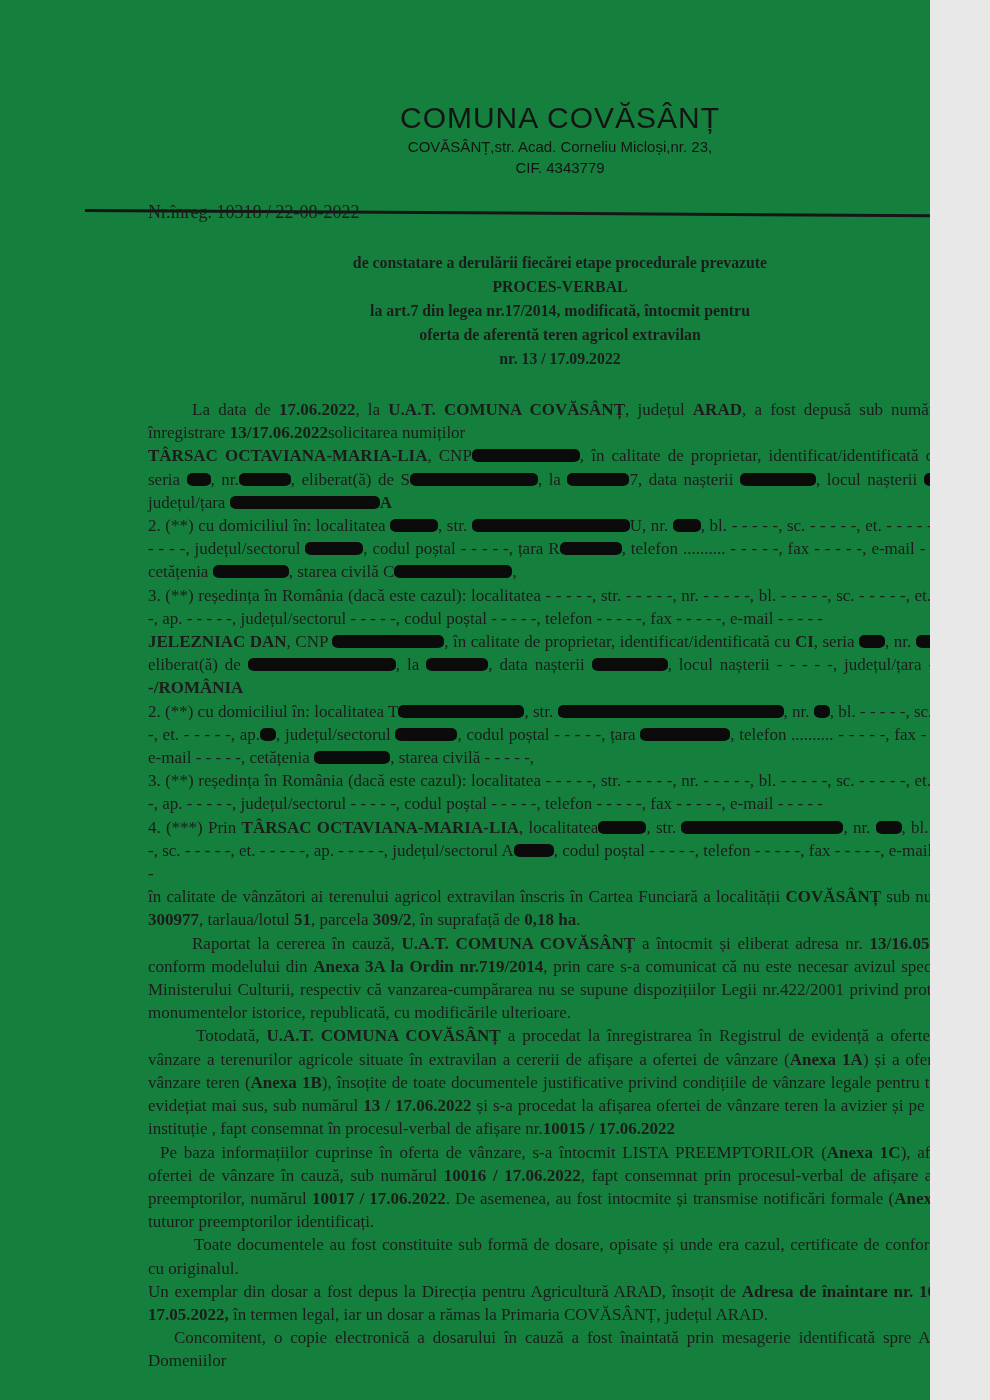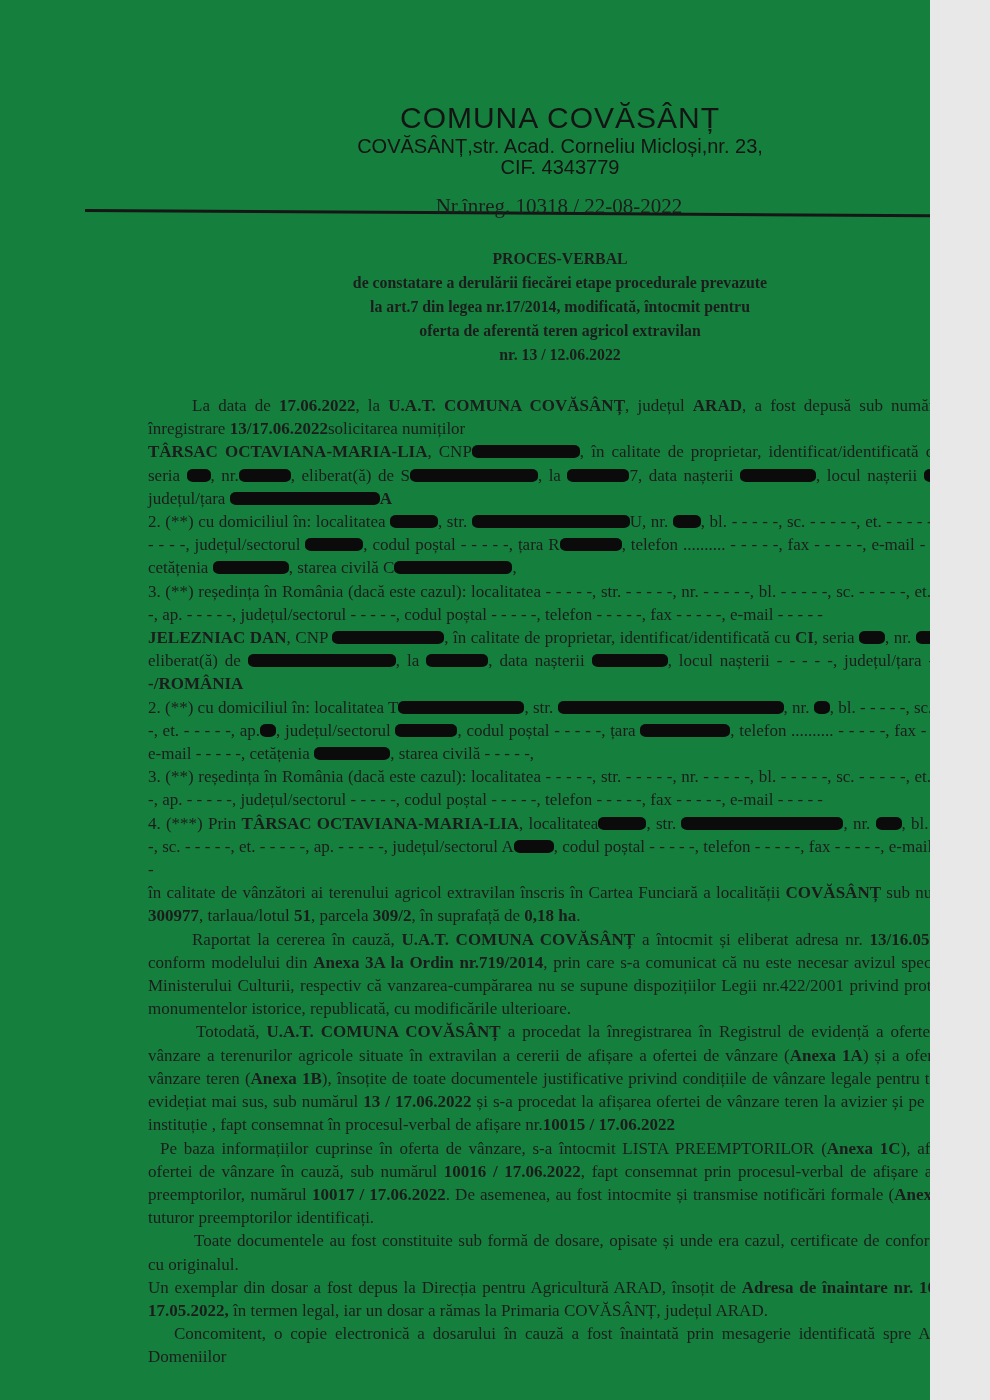--- a/index.html
+++ b/index.html
@@ -24,37 +24,37 @@
     text-align: center;
     font-family: "Liberation Sans", sans-serif;
     color: #141414;
   }
   .org-name {
     font-size: 30px;
     letter-spacing: 1px;
     line-height: 36px;
   }
   .org-line {
-    font-size: 20px;
+    font-size: 15px;
     line-height: 21px;
   }
   .head-rule {
     position: absolute;
     left: 85px;
     width: 905px;
     top: 209px;
     height: 3px;
     background: #161616;
     transform: rotate(0.35deg);
     transform-origin: left center;
   }
   .reg-line {
-    margin-top: 16px;
-    text-align: center;
-    font-size: 21px;
+    margin-top: 24px;
+    text-align: left;
+    font-size: 18px;
     padding-right: 2px;
   }
   .doc-title {
     margin-top: 28px;
     text-align: center;
     font-weight: bold;
     font-size: 15.8px;
     line-height: 24px;
   }
   .body-text {
@@ -85,25 +85,25 @@
 
     <div class="letterhead">
       <div class="org-name">COMUNA COVĂSÂNȚ</div>
       <div class="org-line">COVĂSÂNȚ,str. Acad. Corneliu Micloși,nr. 23,</div>
       <div class="org-line">CIF. 4343779</div>
     </div>
 
     <div class="reg-line">Nr.înreg. 10318 / 22-08-2022</div>
 
     <div class="doc-title">
+      <div>de constatare a derulării fiecărei etape procedurale prevazute</div>
       <div>PROCES-VERBAL</div>
-      <div>de constatare a derulării fiecărei etape procedurale prevazute</div>
       <div>la art.7 din legea nr.17/2014, modificată, întocmit pentru</div>
       <div>oferta de aferentă teren agricol extravilan</div>
-      <div>nr. 13 / 12.06.2022</div>
+      <div>nr. 13 / 17.09.2022</div>
     </div>
 
     <div class="body-text">
         <p class="para" style="text-indent: 44px;"><span>La data de </span><span class="bold">17.06.2022</span><span>, la </span><span class="bold">U.A.T. COMUNA COVĂSÂNȚ</span><span>, județul </span><span class="bold">ARAD</span><span>, a fost depusă sub numărul de înregistrare </span><span class="bold">13/17.06.2022</span><span>solicitarea numiților</span></p>
         <p class="para"><span class="bold">TÂRSAC OCTAVIANA-MARIA-LIA</span><span>, CNP</span><span class="redaction" style="width: 108px;"></span><span>, în calitate de proprietar, identificat/identificată cu </span><span class="bold">CI</span><span>, seria </span><span class="redaction" style="width: 24px;"></span><span>, nr.</span><span class="redaction" style="width: 52px;"></span><span>, eliberat(ă) de S</span><span class="redaction" style="width: 128px;"></span><span>, la </span><span class="redaction" style="width: 62px;"></span><span>7, data nașterii </span><span class="redaction" style="width: 76px;"></span><span>, locul nașterii </span><span class="redaction" style="width: 44px;"></span><span>, județul/țara </span><span class="redaction" style="width: 150px;"></span><span class="bold">A</span></p>
         <p class="para"><span>2. (**) cu domiciliul în: localitatea </span><span class="redaction" style="width: 48px;"></span><span>, str. </span><span class="redaction" style="width: 158px;"></span><span>U, nr. </span><span class="redaction" style="width: 28px;"></span><span>, bl. - - - - -, sc. - - - - -, et. - - - - -, ap. - - - - -, județul/sectorul </span><span class="redaction" style="width: 58px;"></span><span>, codul poștal - - - - -, țara R</span><span class="redaction" style="width: 62px;"></span><span>, telefon .......... - - - - -, fax - - - - -, e-mail - - - - -, cetățenia </span><span class="redaction" style="width: 76px;"></span><span>, starea civilă C</span><span class="redaction" style="width: 118px;"></span><span>,</span></p>
         <p class="para"><span>3. (**) reședința în România (dacă este cazul): localitatea - - - - -, str. - - - - -, nr. - - - - -, bl. - - - - -, sc. - - - - -, et. - - - - -, ap. - - - - -, județul/sectorul - - - - -, codul poștal - - - - -, telefon - - - - -, fax - - - - -, e-mail - - - - -</span></p>
         <p class="para"><span class="bold">JELEZNIAC DAN</span><span>, CNP </span><span class="redaction" style="width: 112px;"></span><span>, în calitate de proprietar, identificat/identificată cu </span><span class="bold">CI</span><span>, seria </span><span class="redaction" style="width: 26px;"></span><span>, nr. </span><span class="redaction" style="width: 52px;"></span><span>, eliberat(ă) de </span><span class="redaction" style="width: 148px;"></span><span>, la </span><span class="redaction" style="width: 62px;"></span><span>, data nașterii </span><span class="redaction" style="width: 76px;"></span><span>, locul nașterii - - - - -, județul/țara - - - - </span><span class="bold">-/ROMÂNIA</span></p>
         <p class="para"><span>2. (**) cu domiciliul în: localitatea T</span><span class="redaction" style="width: 126px;"></span><span>, str. </span><span class="redaction" style="width: 226px;"></span><span>, nr. </span><span class="redaction" style="width: 16px;"></span><span>, bl. - - - - -, sc. - - - - -, et. - - - - -, ap.</span><span class="redaction" style="width: 16px;"></span><span>, județul/sectorul </span><span class="redaction" style="width: 62px;"></span><span>, codul poștal - - - - -, țara </span><span class="redaction" style="width: 90px;"></span><span>, telefon .......... - - - - -, fax - - - - -, e-mail - - - - -, cetățenia </span><span class="redaction" style="width: 76px;"></span><span>, starea civilă - - - - -,</span></p>
         <p class="para"><span>3. (**) reședința în România (dacă este cazul): localitatea - - - - -, str. - - - - -, nr. - - - - -, bl. - - - - -, sc. - - - - -, et. - - - - -, ap. - - - - -, județul/sectorul - - - - -, codul poștal - - - - -, telefon - - - - -, fax - - - - -, e-mail - - - - -</span></p>

